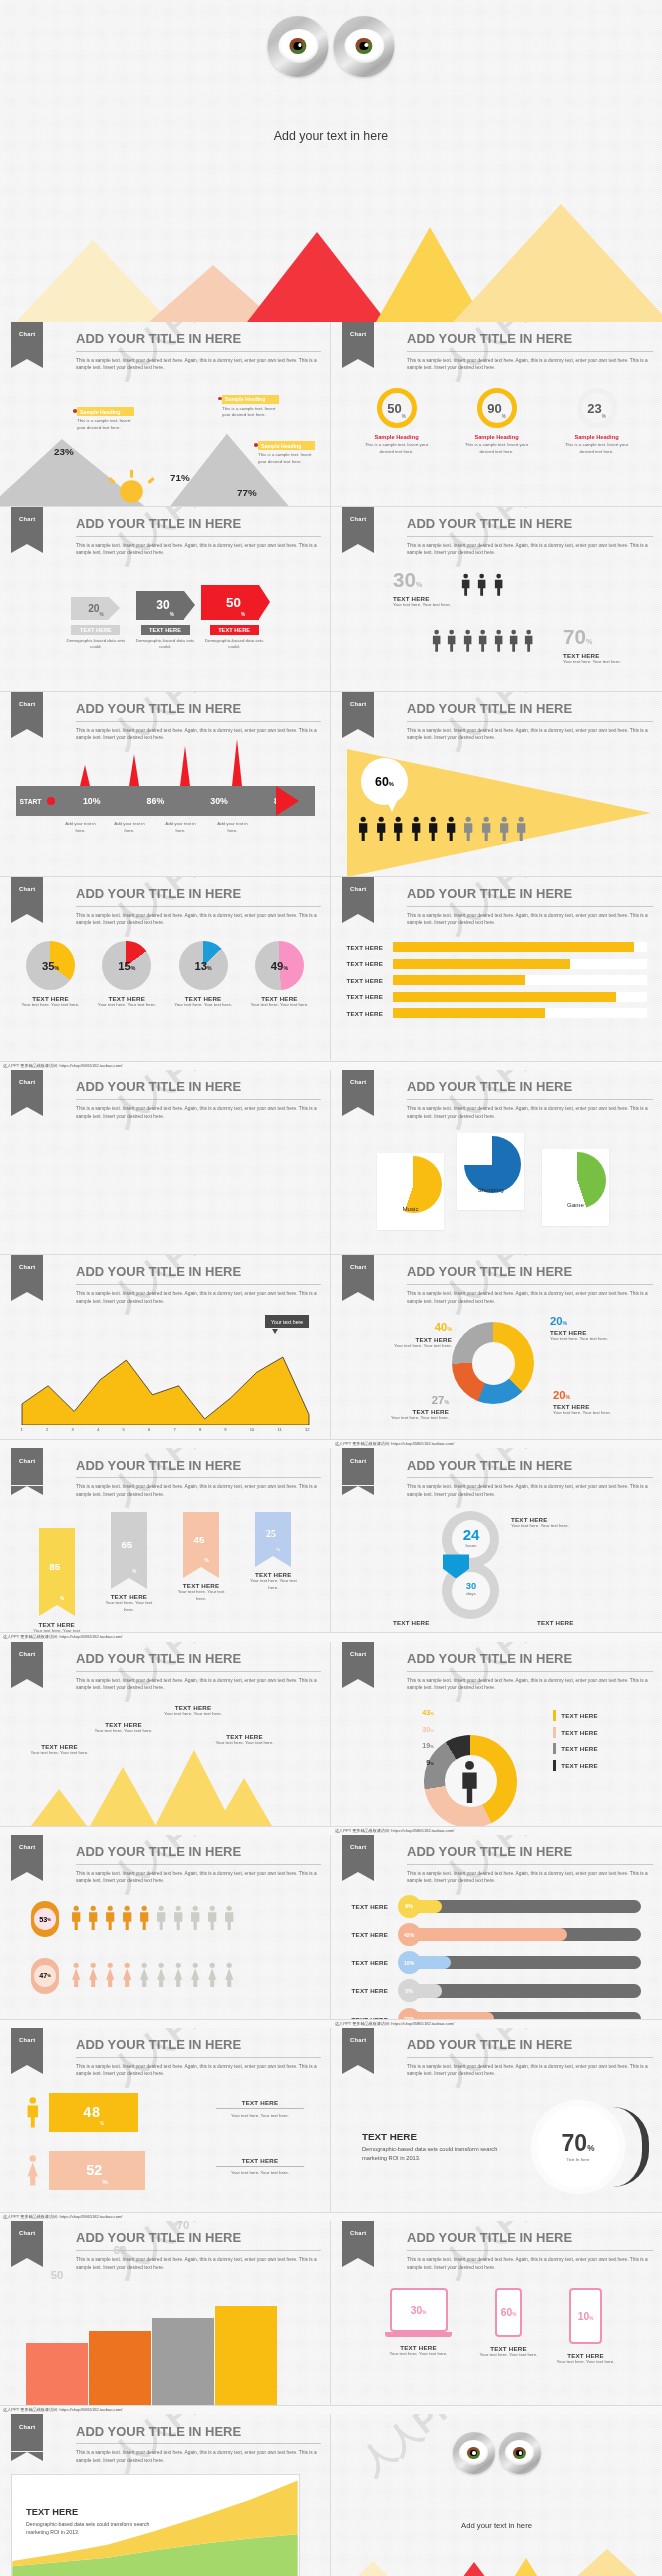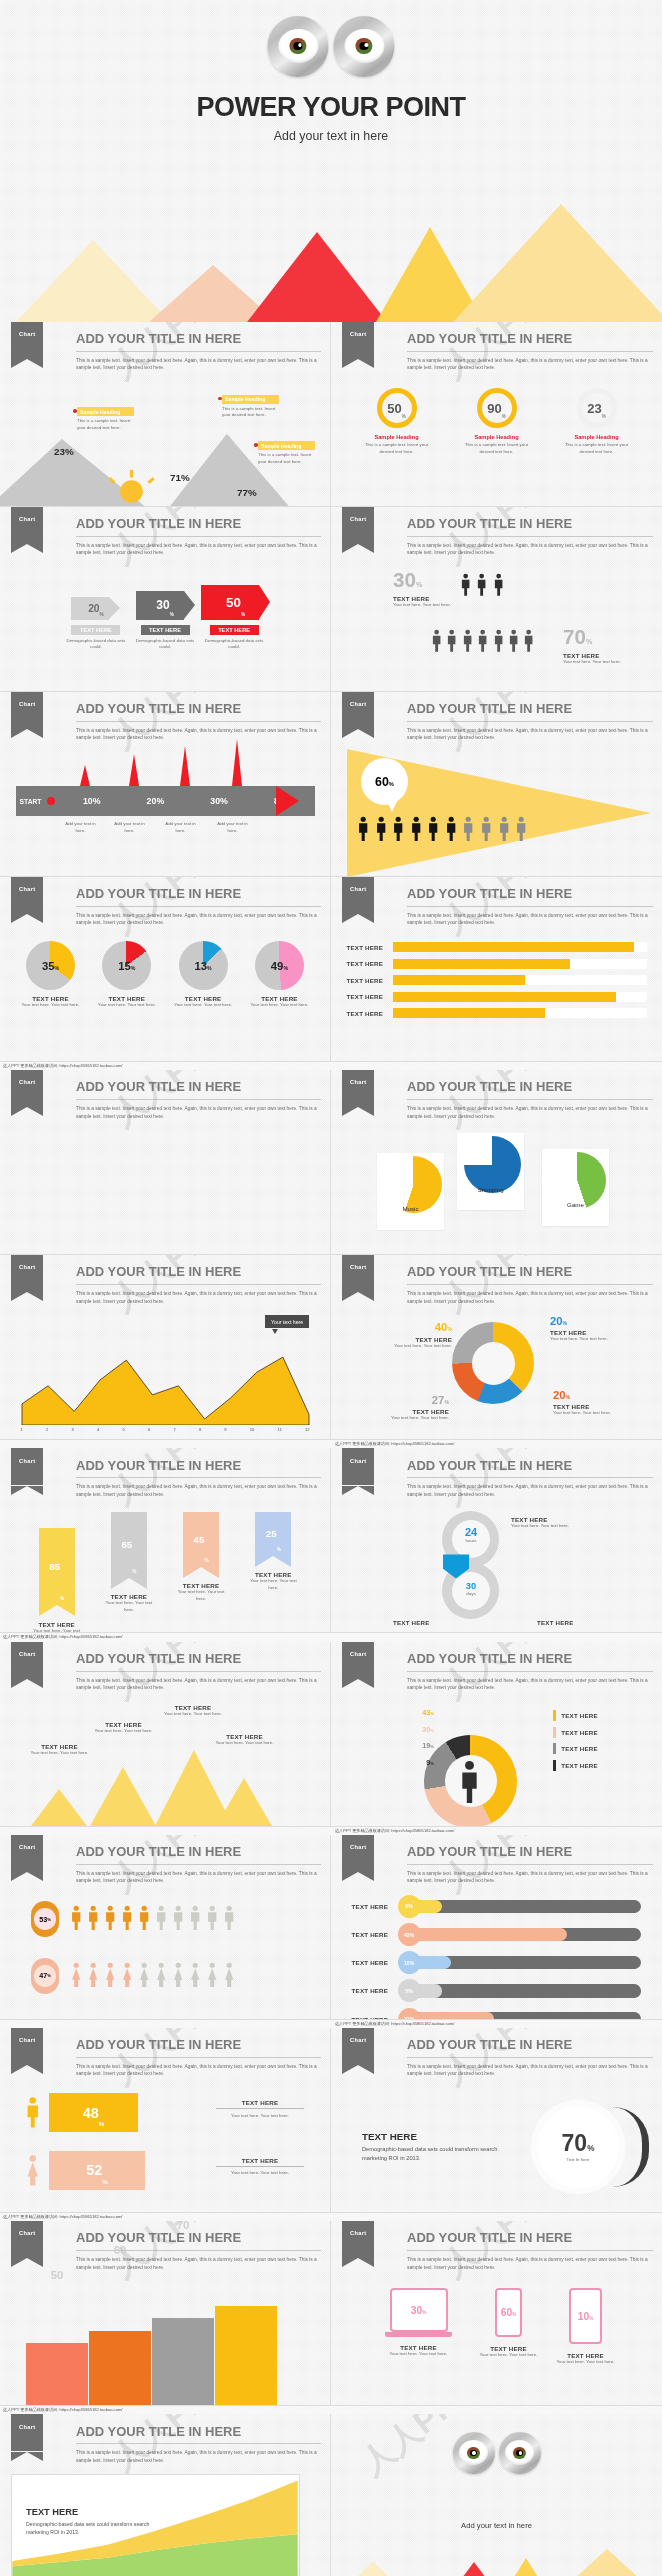--- a/index.html
+++ b/index.html
@@ -74,21 +74,20 @@
         </div>
     </div>
     <div class="eye">
       <div class="eye-white">
           <div class="iris">
             <div class="pupil"></div>
           </div>
         </div>
     </div>
   </div>
-  <h1>POWER YOUR POINT</h1>
   <div class="sub">Add your text in here</div>
   <div>
     <div class="tri" style="left:15.5px;  border-width:0 77px 82px 77px; border-bottom-color:#fbeec6;"></div>
     <div class="tri" style="left:149px; border-width:0 64px 57px 64px; border-bottom-color:#f7cdb3;"></div>
     <div class="tri" style="left:247px; border-width:0 70px 90px 70px; border-bottom-color:#f2353c;"></div>
     <div class="tri" style="left:376px; border-width:0 54px 95px 54px; border-bottom-color:#fcd34f;"></div>
     <div class="tri" style="left:453px; border-width:0 108px 118px 108px; border-bottom-color:#fbe199;"></div>
   </div>
 </div>
 
@@ -291,21 +290,21 @@
         <div class="s-rule"></div>
         <div class="s-body">This is a sample text. Insert your desired text here. Again, this is a dummy text, enter your own text here. This is a sample text. Insert your desired text here.</div>
         <div class="wm">
           <span style="left:103px;top:31px;">人人PPT</span>
         </div>
         <div class="stage">
           <div style="position:absolute;left:15.5px;top:37px;width:299px;height:30px;background:#7a7a7a;display:flex;align-items:center;">
             <div style="font-size:6.7px;font-weight:bold;color:#fff;padding-left:4.1px;">START</div>
             <div style="width:8.2px;height:8.2px;border-radius:50%;background:#ef1c25;margin:0 5.2px;"></div>
             <div style="flex:1;text-align:center;font-size:8.8px;font-weight:bold;color:#fff;">10%</div>
-            <div style="flex:1;text-align:center;font-size:8.8px;font-weight:bold;color:#fff;">20%</div>
+            <div style="flex:1;text-align:center;font-size:8.8px;font-weight:bold;color:#fff;">86%</div>
             <div style="flex:1;text-align:center;font-size:8.8px;font-weight:bold;color:#fff;">30%</div>
             <div style="flex:1;text-align:center;font-size:8.8px;font-weight:bold;color:#fff;">80%</div>
           </div>
           <div style="position:absolute;left:276px;top:37px;width:0;height:0;border-top:15px solid transparent;border-bottom:15px solid transparent;border-left:23px solid #ef1c25;"></div>
           <div style="position:absolute;left:80px;top:15.5px;width:0;height:0;border-left:5.7px solid transparent;border-right:5.7px solid transparent;border-bottom:21.6px solid #ef1c25;"></div>
           <div style="position:absolute;left:129px;top:5.2px;width:0;height:0;border-left:5.7px solid transparent;border-right:5.7px solid transparent;border-bottom:32px solid #ef1c25;"></div>
           <div style="position:absolute;left:180px;top:-3.1px;width:0;height:0;border-left:5.7px solid transparent;border-right:5.7px solid transparent;border-bottom:40px solid #ef1c25;"></div>
           <div style="position:absolute;left:232px;top:-10.3px;width:0;height:0;border-left:5.7px solid transparent;border-right:5.7px solid transparent;border-bottom:47px solid #ef1c25;"></div>
           <div class="tiny cen" style="position:absolute;left:62px;top:72px;width:37px;">Add your text in here.</div>
           <div class="tiny cen" style="position:absolute;left:111px;top:72px;width:37px;">Add your text in here.</div>
@@ -601,21 +600,21 @@
             </div>
             <div style="width:57px;text-align:center;">
               <div style="position:relative;width:36px;height:55px;margin:0 auto;background:#f6c3a6;">
                 <div style="position:absolute;left:0;bottom:-11.3px;width:0;height:0;border-left:18px solid #f6c3a6;border-right:18px solid #f6c3a6;border-bottom:11.3px solid transparent;"></div>
                 <div style="position:absolute;inset:0;display:flex;align-items:center;justify-content:center;font-size:9.8px;font-weight:bold;color:#fff;">45<span style="font-size:4.6px;align-self:flex-end;margin-bottom:3.1px;">%</span></div>
               </div>
               <div class="th" style="margin-top:15.5px;">TEXT HERE</div>
               <div class="tiny">Your text here. Your text here.</div>
             </div>
             <div style="width:57px;text-align:center;">
-              <div style="position:relative;width:36px;height:44px;margin:0 auto;background:#b9cdee;">
+              <div style="position:relative;width:36px;height:44px;margin:0 auto;background:#b9cdee;font-family:Liberation Serif, serif;">
                 <div style="position:absolute;left:0;bottom:-11.3px;width:0;height:0;border-left:18px solid #b9cdee;border-right:18px solid #b9cdee;border-bottom:11.3px solid transparent;"></div>
                 <div style="position:absolute;inset:0;display:flex;align-items:center;justify-content:center;font-size:9.8px;font-weight:bold;color:#fff;">25<span style="font-size:4.6px;align-self:flex-end;margin-bottom:3.1px;">%</span></div>
               </div>
               <div class="th" style="margin-top:15.5px;">TEXT HERE</div>
               <div class="tiny">Your text here. Your text here.</div>
             </div>
           </div>
         </div>
       </div>
       <div class="slide dotbg">
@@ -632,21 +631,21 @@
               <div class="donut" style="width:38px;height:38px;background:#f7f7f7;display:flex;align-items:center;justify-content:center;"></div>
             </div>
           </div>
           <div style="position:absolute;left:111px;top:57px;">
             <div class="donut" style="width:57px;height:57px;background:conic-gradient(#d4d4d4 0deg 360deg, #d4d4d4 360deg 360deg);display:flex;align-items:center;justify-content:center;">
               <div class="donut" style="width:38px;height:38px;background:#f7f7f7;display:flex;align-items:center;justify-content:center;"></div>
             </div>
           </div>
           <div style="position:absolute;left:112px;top:49px;width:26px;height:24px;background:#0f9ada;clip-path:polygon(0 0,100% 0,100% 60%,50% 100%,0 60%);"></div>
           <div style="position:absolute;left:122px;top:20.6px;text-align:center;width:36px;">
-            <div style="font-size:11px;font-weight:bold;color:#0f9ada;">24</div>
+            <div style="font-size:15px;font-weight:bold;color:#0f9ada;">24</div>
             <div class="tiny">hours</div>
           </div>
           <div style="position:absolute;left:122px;top:76px;text-align:center;width:36px;">
             <div style="font-size:9.3px;font-weight:bold;color:#0f9ada;">30</div>
             <div class="tiny">days</div>
           </div>
           <div style="position:absolute;left:180px;top:10.3px;">
             <div class="th">TEXT HERE</div>
             <div class="tiny">Your text here. Your text here.</div>
           </div>
@@ -893,21 +892,21 @@
         <div class="s-rule"></div>
         <div class="s-body">This is a sample text. Insert your desired text here. Again, this is a dummy text, enter your own text here. This is a sample text. Insert your desired text here.</div>
         <div class="wm">
           <span style="left:103px;top:31px;">人人PPT</span>
         </div>
         <div class="stage">
           <div style="position:absolute;left:25px;top:10.3px;"><svg width="15.5" height="34" viewBox="0 0 24 48">
               <circle cx="12" cy="6" r="5" fill="#f9bc10"></circle>
               <path d="M4 14h16v18h-5v16h-6V32H4z" fill="#f9bc10"></path>
             </svg></div>
-          <div style="position:absolute;left:49px;top:8.2px;width:89px;height:39px;background:#f9bc10;display:flex;align-items:center;justify-content:center;font-size:14.4px;font-weight:bold;color:#fff;">48<span style="font-size:6.2px;align-self:flex-end;margin-bottom:5.2px;">%</span></div>
+          <div style="position:absolute;left:49px;top:8.2px;width:89px;height:39px;background:#f9bc10;display:flex;align-items:center;justify-content:center;font-size:14.4px;font-weight:bold;color:#fff;font-family:Liberation Mono, monospace;">48<span style="font-size:6.2px;align-self:flex-end;margin-bottom:5.2px;">%</span></div>
           <div style="position:absolute;left:216px;top:14.4px;width:88px;text-align:center;">
             <div class="th" style="border-bottom:0.5px solid #b9b9b9;padding-bottom:2.1px;">TEXT HERE</div>
             <div class="tiny" style="margin-top:3.1px;">Your text here. Your text here.</div>
           </div>
           <div style="position:absolute;left:25px;top:68px;"><svg width="15.5" height="34" viewBox="0 0 24 48">
               <circle cx="12" cy="6" r="5" fill="#f6c3a6"></circle>
               <path d="M12 12 L20 34 H16 V48 H8 V34 H4 Z" fill="#f6c3a6"></path>
             </svg></div>
           <div style="position:absolute;left:49px;top:66px;width:96px;height:39px;background:#f6c3a6;display:flex;align-items:center;justify-content:center;font-size:14.4px;font-weight:bold;color:#fff;">52<span style="font-size:6.2px;align-self:flex-end;margin-bottom:5.2px;">%</span></div>
           <div style="position:absolute;left:216px;top:72px;width:88px;text-align:center;">

